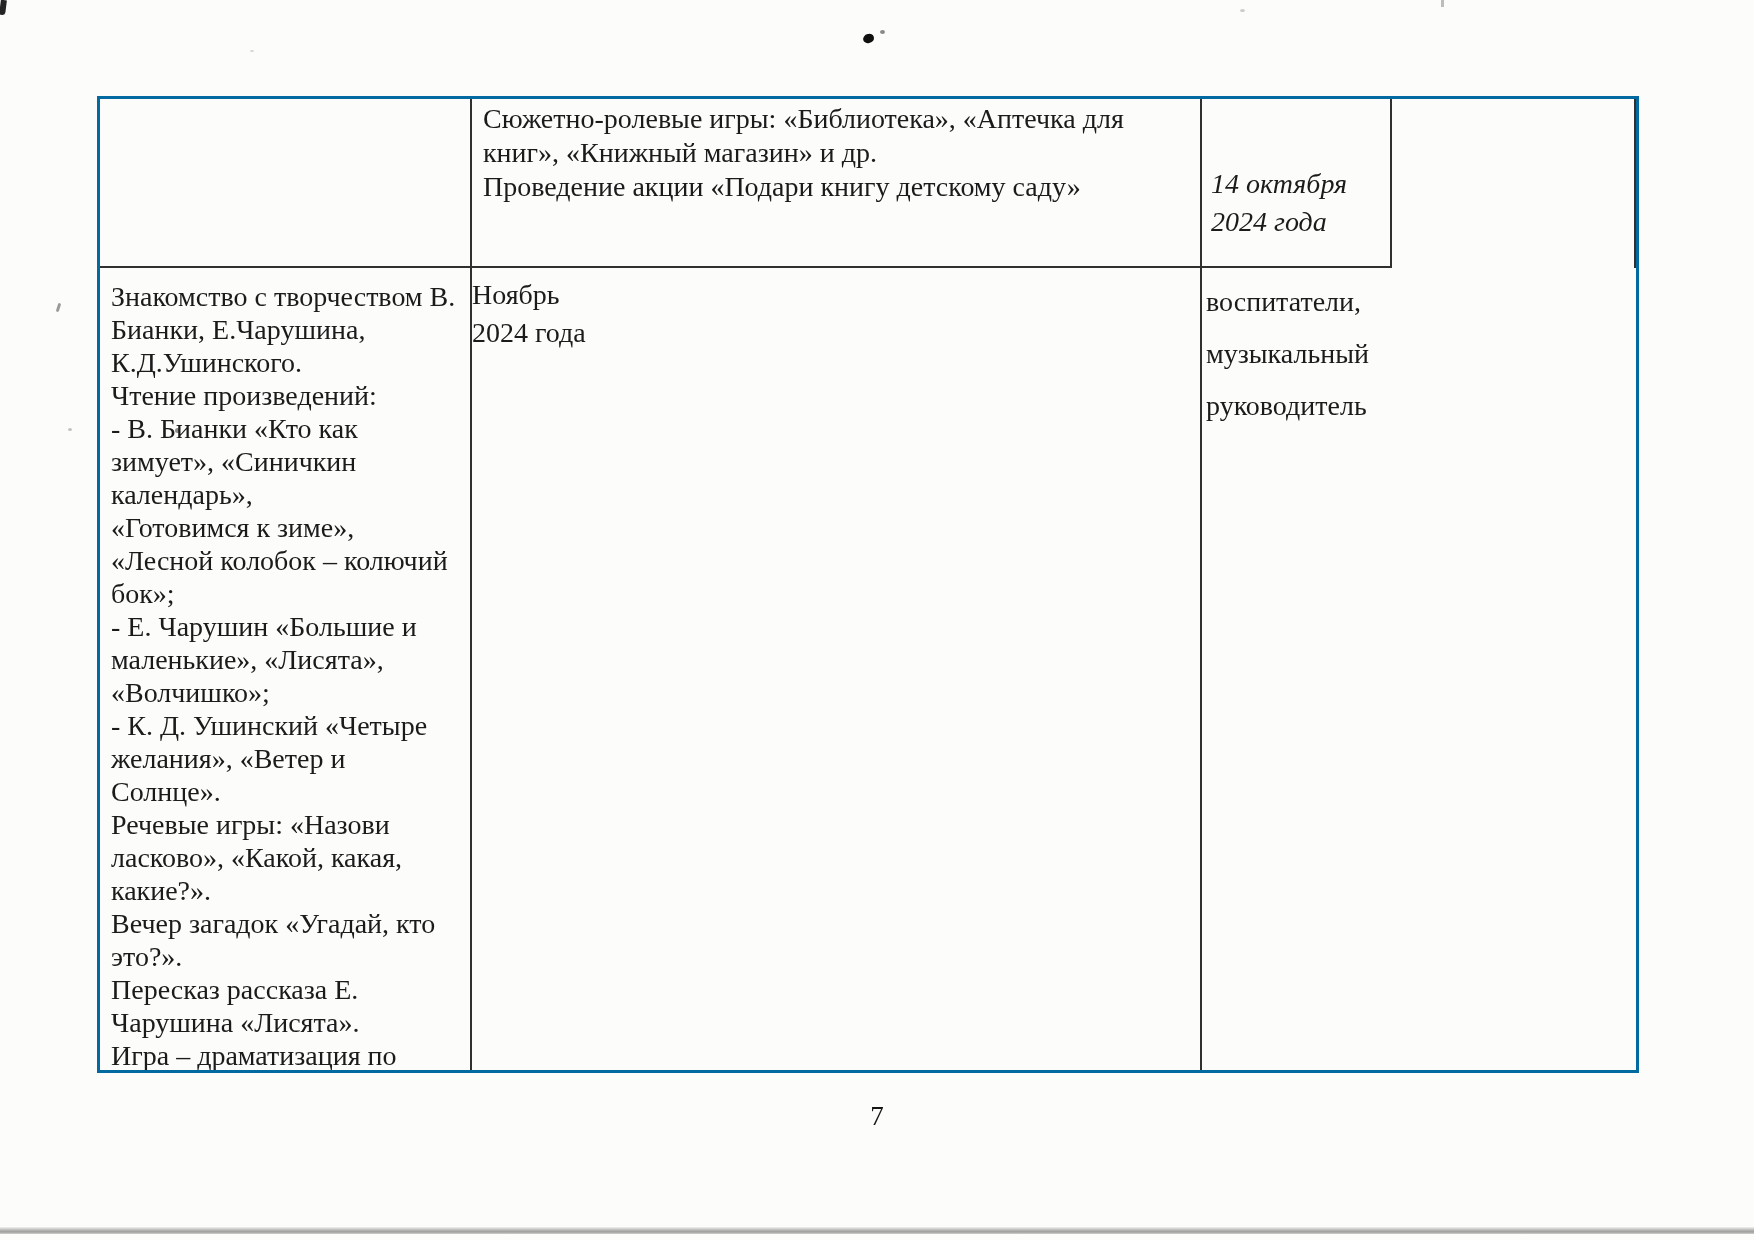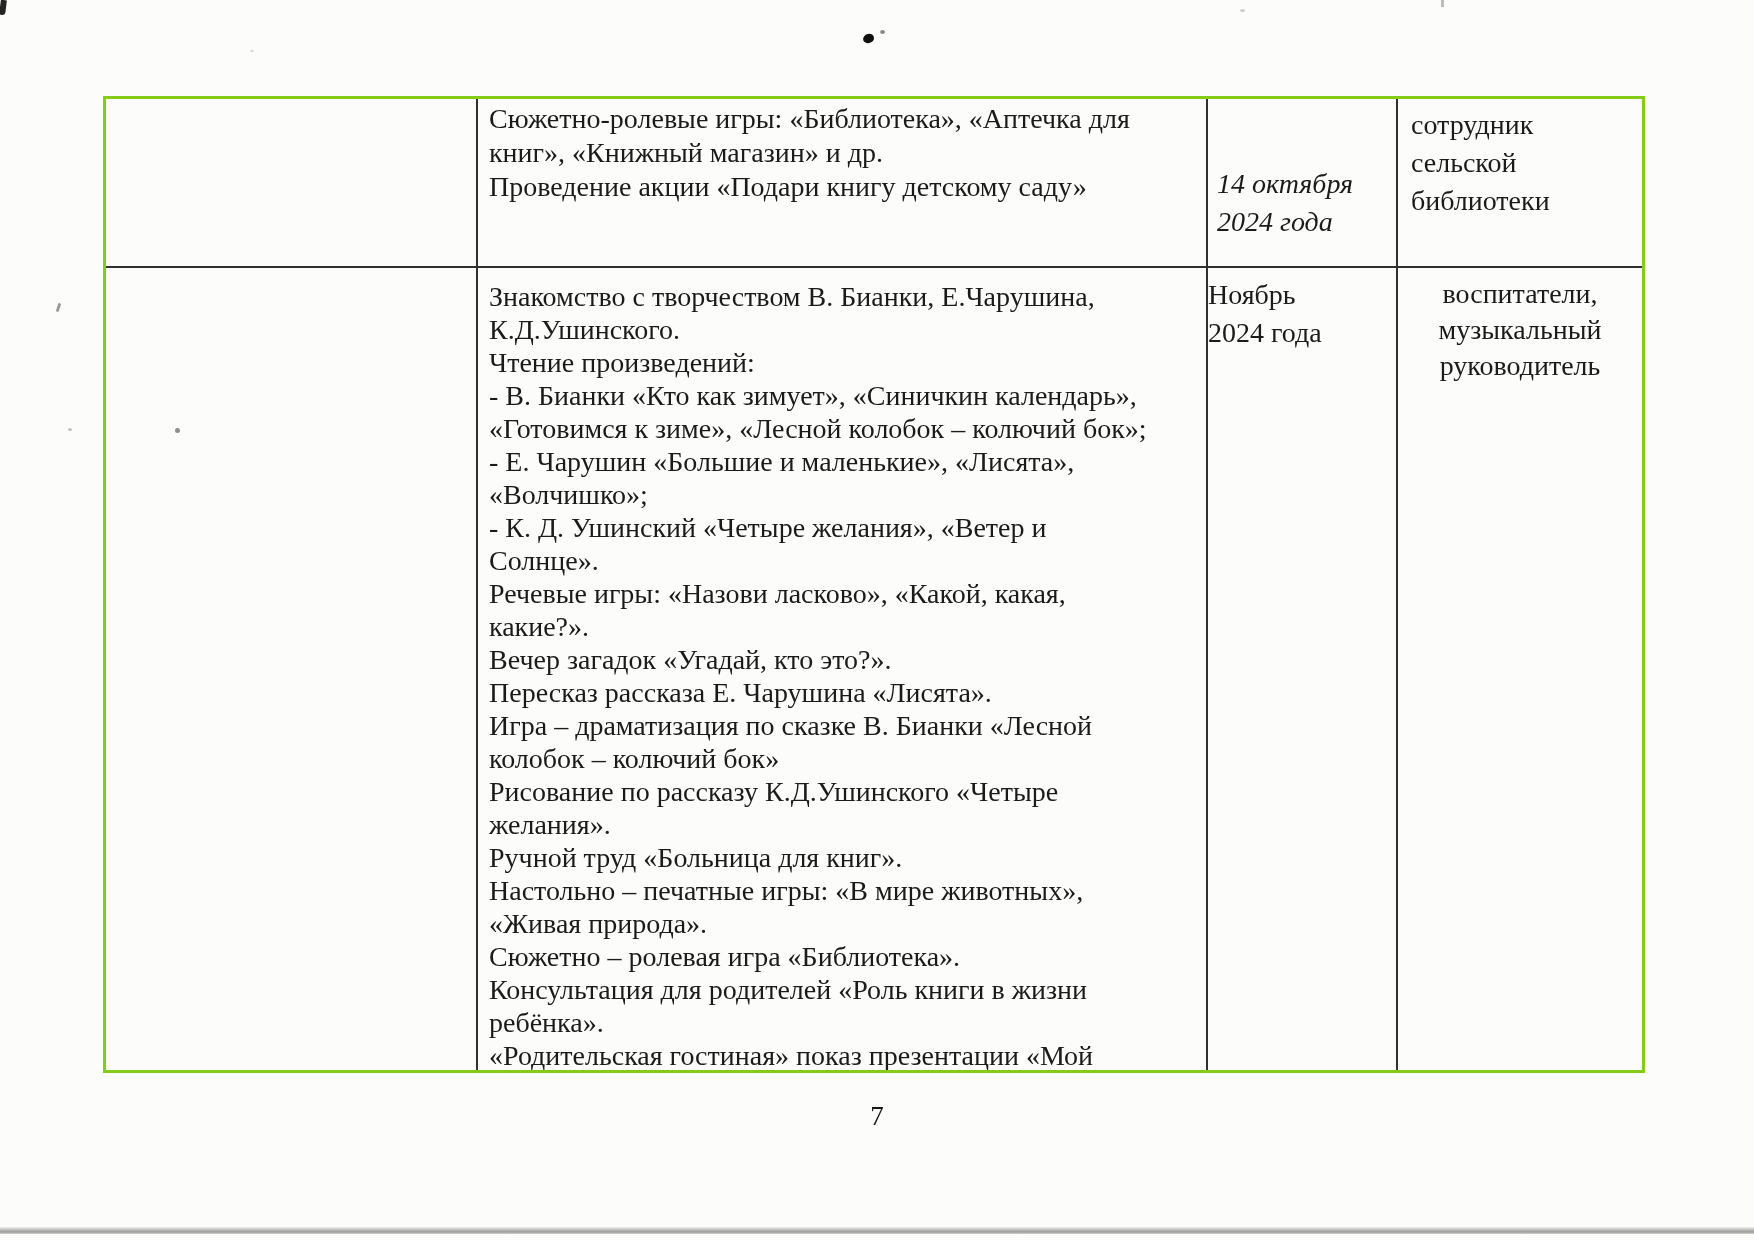--- a/index.html
+++ b/index.html
@@ -9,26 +9,26 @@
     height: 1240px;
     background: #fcfcfb;
     overflow: hidden;
     color: #1b1b1b;
     font-family: "Liberation Serif", serif;
   }
 
   
   .doc-table {
     position: absolute;
-    left: 103px;
+    left: 97px;
     top: 96px;
     width: 1542px;
     height: 977px;
     box-sizing: border-box;
-    border: 3px solid #84cc16;
+    border: 3px solid #0369a1;
     display: grid;
     grid-template-columns: 372px 730px 190px 1fr;
     grid-template-rows: 169px 1fr;
     background: transparent;
   }
   .cell {
     box-sizing: border-box;
     white-space: pre-line;
     font-size: 28px;
     overflow: hidden;
@@ -36,21 +36,21 @@
   .br { border-right: 2px solid #303030; }
   .bb { border-bottom: 2px solid #303030; }
 
   .activities-r1 { line-height: 34px; padding: 3px 12px 0 11px; }
   .activities-r2 { line-height: 33px; padding: 12px 12px 8px 11px; }
 
   .date-r1 { line-height: 38px; padding: 66px 4px 0 9px; font-style: italic; }
   .date-r2 { line-height: 38px; padding-top: 8px; text-align: left; }
 
   .resp-r1 { line-height: 38px; padding: 7px 8px 0 13px; }
-  .resp-r2 { line-height: 36px; padding: 8px 4px 0 4px; text-align: center; }
+  .resp-r2 { line-height: 52px; padding: 8px 4px 0 4px; }
 
   
   .page-number {
     position: absolute;
     left: 0;
     top: 1101px;
     width: 1754px;
     text-align: center;
     font-size: 27px;
     color: #161616;
@@ -88,23 +88,20 @@
   <div class="artifact speck-6"></div>
 
   <div class="doc-table">
 
     <div class="cell br bb"></div>
     <div class="cell br bb activities-r1">Сюжетно-ролевые игры: «Библиотека», «Аптечка для
 книг», «Книжный магазин» и др.
 Проведение акции «Подари книгу детскому саду»</div>
     <div class="cell br bb date-r1">14 октября
 2024 года</div>
-    <div class="cell bb resp-r1">сотрудник
-сельской
-библиотеки</div>
 
     <div class="cell br"></div>
     <div class="cell br activities-r2">Знакомство с творчеством В. Бианки, Е.Чарушина,
 К.Д.Ушинского.
 Чтение произведений:
 - В. Бианки «Кто как зимует», «Синичкин календарь»,
 «Готовимся к зиме», «Лесной колобок – колючий бок»;
 - Е. Чарушин «Большие и маленькие», «Лисята»,
 «Волчишко»;
 - К. Д. Ушинский «Четыре желания», «Ветер и

